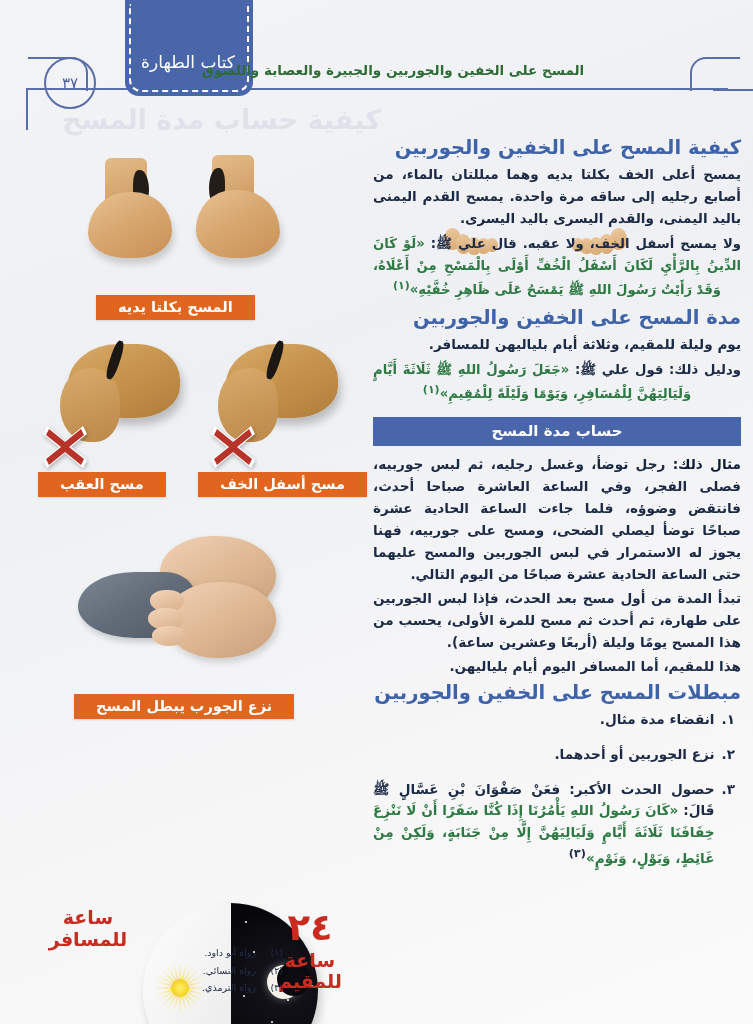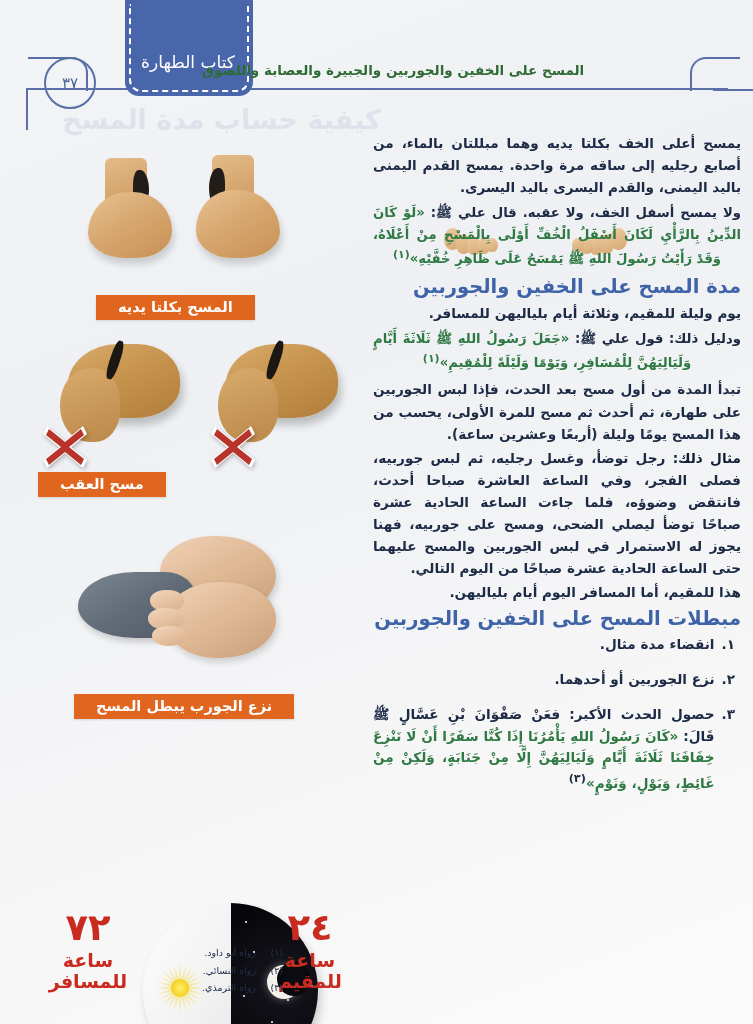--- a/index.html
+++ b/index.html
@@ -331,20 +331,21 @@
       <svg class="xmark" style="left:34px; top:92px;" viewBox="0 0 46 46">
         <path d="M5 2 L23 17 L41 2 L45 10 L29 23 L45 36 L41 44 L23 29 L5 44 L1 36 L17 23 L1 10 Z" fill="#ffffff"></path>
         <path d="M7 5 L23 18 L39 5 L42 11 L27 23 L42 35 L39 41 L23 28 L7 41 L4 35 L19 23 L4 11 Z" fill="#b8332a"></path>
       </svg>
       <svg class="xmark" style="left:202px; top:92px;" viewBox="0 0 46 46">
         <path d="M5 2 L23 17 L41 2 L45 10 L29 23 L45 36 L41 44 L23 29 L5 44 L1 36 L17 23 L1 10 Z" fill="#ffffff"></path>
         <path d="M7 5 L23 18 L39 5 L42 11 L27 23 L42 35 L39 41 L23 28 L7 41 L4 35 L19 23 L4 11 Z" fill="#b8332a"></path>
       </svg>
 
       <div class="cap" style="left:30px; top:140px;">مسح العقب</div>
+      <div class="cap" style="left:190px; top:140px;">مسح أسفل الخف</div>
     </div>
 
     <div class="ph3">
       <div class="hand" style="left:160px; top:6px; width:116px; height:80px;"></div>
       <div class="sock" style="left:78px; top:42px; width:118px; height:66px;"></div>
       <div class="hand" style="left:168px; top:52px; width:108px; height:76px; border-radius:46% 48% 50% 44%;"></div>
       <div class="finger" style="left:150px; top:60px; width:34px; height:22px;"></div>
       <div class="finger" style="left:148px; top:78px; width:36px; height:22px;"></div>
       <div class="finger" style="left:152px; top:96px; width:34px; height:20px;"></div>
       <div class="cap" style="left:74px; top:164px;">نزع الجورب يبطل المسح</div>
@@ -378,52 +379,53 @@
           <div class="star" style="left:62px; top:62px; width:2px; height:2px;"></div>
           <div class="star" style="left:12px; top:92px; width:2px; height:2px;"></div>
           <div class="star" style="left:40px; top:118px; width:2px; height:2px;"></div>
 
           <div class="star" style="left:56px; top:96px; width:2px; height:2px;"></div>
           <div class="star" style="left:80px; top:82px; width:2px; height:2px;"></div>
         </div>
       </div>
 
       <div class="dg-label" style="left:28px; top:22px; width:120px;">
-        <span class="dg-num">٧٢</span>
         <span class="dg-word">ساعة</span>
         <span class="dg-word">للمسافر</span>
       </div>
       <div class="dg-label" style="left:268px; top:22px; width:84px;">
         <span class="dg-num">٢٤</span>
         <span class="dg-word">ساعة</span>
         <span class="dg-word">للمقيم</span>
       </div>
     </div>
   </div>
 
   <div class="textcol">
 
+    <h2 class="sec">كيفية المسح على الخفين والجوربين</h2>
     <p class="body">يمسح أعلى الخف بكلتا يديه وهما مبللتان بالماء، من أصابع رجليه إلى ساقه مرة واحدة. يمسح القدم اليمنى باليد اليمنى، والقدم اليسرى باليد اليسرى.</p>
 
     <p class="hadith">
       <span class="lead">ولا يمسح أسفل الخف، ولا عقبه. قال علي ﷺ: </span><span>«لَوْ كَانَ الدِّينُ بِالرَّأْيِ لَكَانَ أَسْفَلُ الْخُفِّ أَوْلَى بِالْمَسْحِ مِنْ أَعْلَاهُ، وَقَدْ رَأَيْتُ رَسُولَ اللهِ ﷺ يَمْسَحُ عَلَى ظَاهِرِ خُفَّيْهِ»</span><sup>(١)</sup>
     </p>
 
     <h2 class="sec">مدة المسح على الخفين والجوربين</h2>
     <p class="body">يوم وليلة للمقيم، وثلاثة أيام بلياليهن للمسافر.</p>
 
     <p class="hadith">
       <span class="lead">ودليل ذلك: قول علي ﷺ: </span><span>«جَعَلَ رَسُولُ اللهِ ﷺ ثَلَاثَةَ أَيَّامٍ وَلَيَالِيَهُنَّ لِلْمُسَافِرِ، وَيَوْمًا وَلَيْلَةً لِلْمُقِيمِ»</span><sup>(١)</sup>
     </p>
 
-
-    <p class="body">تبدأ المدة من أول مسح بعد الحدث، فإذا لبس الجوربين على طهارة، ثم أحدث ثم مسح للمرة الأولى، يحسب من هذا المسح يومًا وليلة (أربعًا وعشرين ساعة).</p>
+    <div class="bluebar">حساب مدة المسح</div>
+
     <p class="body">
       <span style="color:#101d36;">مثال ذلك: </span><span>رجل توضأ، وغسل رجليه، ثم لبس جوربيه، فصلى الفجر، وفي الساعة العاشرة صباحا أحدث، فانتقض وضوؤه، فلما جاءت الساعة الحادية عشرة صباحًا توضأ ليصلي الضحى، ومسح على جوربيه، فهنا يجوز له الاستمرار في لبس الجوربين والمسح عليهما حتى الساعة الحادية عشرة صباحًا من اليوم التالي.</span>
     </p>
+    <p class="body">تبدأ المدة من أول مسح بعد الحدث، فإذا لبس الجوربين على طهارة، ثم أحدث ثم مسح للمرة الأولى، يحسب من هذا المسح يومًا وليلة (أربعًا وعشرين ساعة).</p>
     <p class="body">هذا للمقيم، أما المسافر اليوم أيام بلياليهن.</p>
 
     <h2 class="sec">مبطلات المسح على الخفين والجوربين</h2>
 
     <ol class="mublist">
       <li>
         <span class="num">١.</span>
         <span class="txt">انقضاء مدة مثال.</span>
       </li>
       <li>

